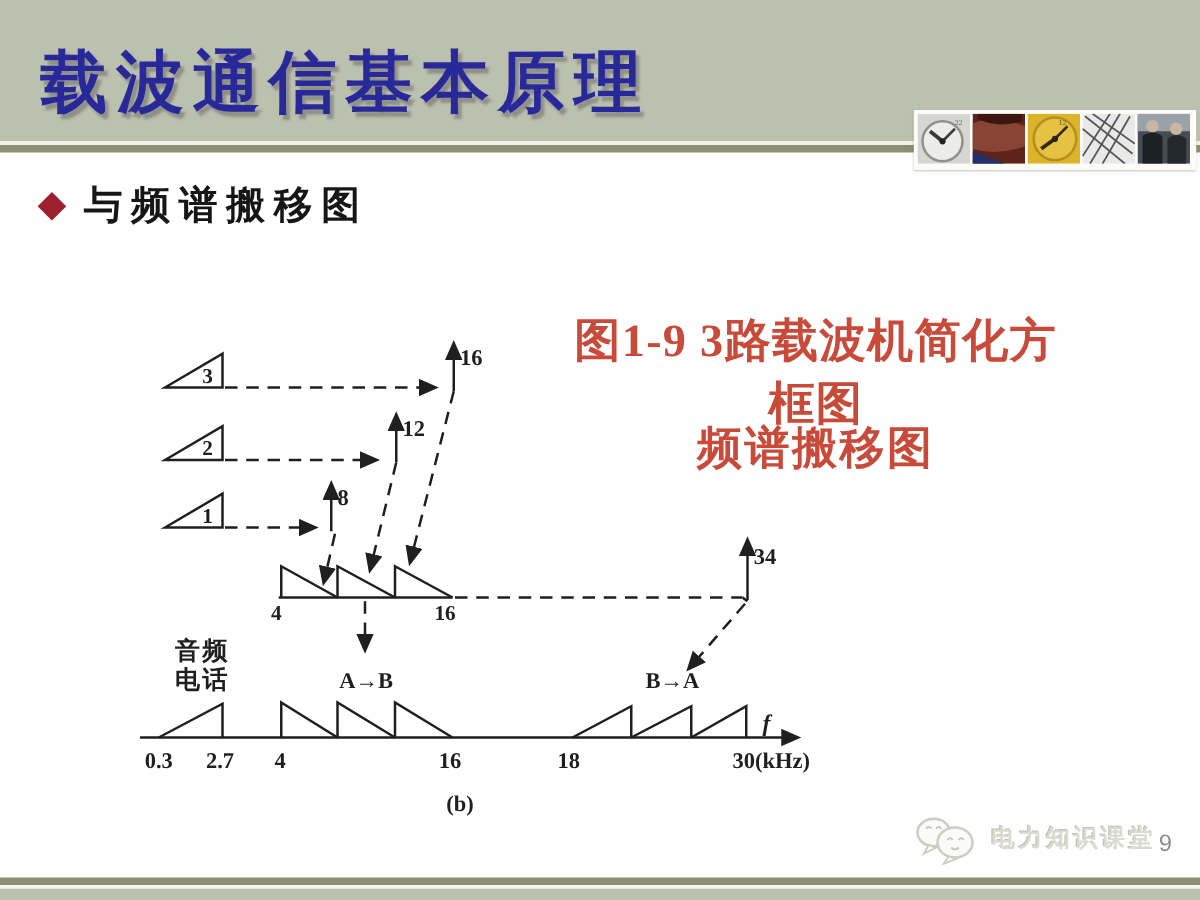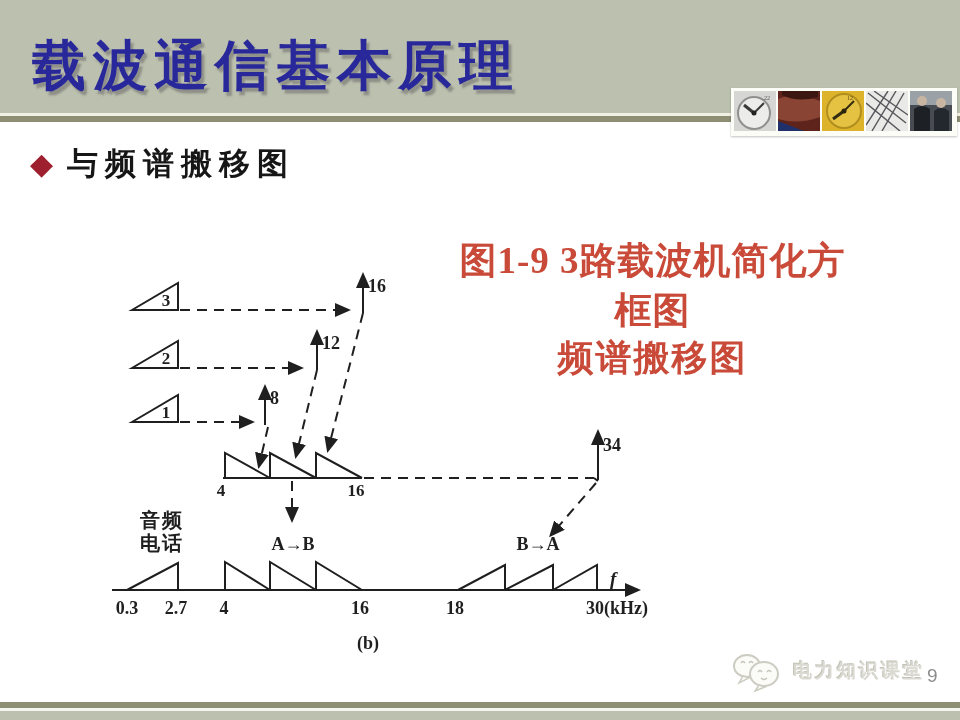--- a/index.html
+++ b/index.html
@@ -26,21 +26,21 @@
   
   .bullet-row{position:absolute;left:30px;top:143px;display:flex;align-items:center;}
   .diamond{font-size:30px;color:#9e1f2e;line-height:1;margin-right:14px;}
   .bullet-label{
     font-size:31px;font-weight:bold;color:#161616;letter-spacing:7px;
     font-family:"Liberation Serif","DejaVu Serif",serif;
   }
   
   .fig-caption{position:absolute;left:445px;width:415px;text-align:center;
     color:#c94a38;font-weight:bold;font-family:"Liberation Serif","DejaVu Serif",serif;}
-  .fig-caption.line1{top:236px;font-size:37px;letter-spacing:1px;}
+  .fig-caption.line1{top:248px;font-size:37px;letter-spacing:1px;}
   .fig-caption.line2{top:334px;font-size:36px;letter-spacing:2px;}
   
   .diagram{position:absolute;left:100px;top:235px;}
   .diagram .ink{stroke:#1f1f1f;stroke-width:2;fill:none;}
   .diagram .dash{stroke-dasharray:10 7;}
   .diagram text{fill:#1f1f1f;font-weight:bold;font-size:18px;
     font-family:"Liberation Serif","DejaVu Serif",serif;}
   .diagram text.cjk{font-size:20px;letter-spacing:2px;}
   .diagram text.flabel{font-style:italic;font-size:19px;}
   .diagram text.small{font-size:17px;}

